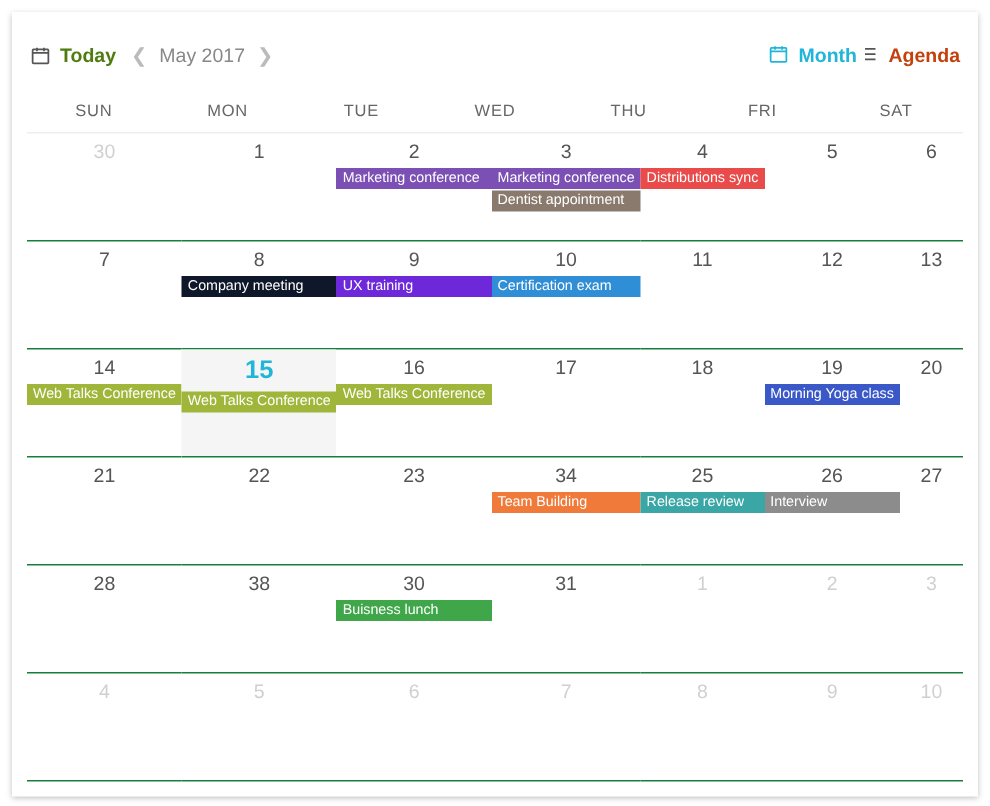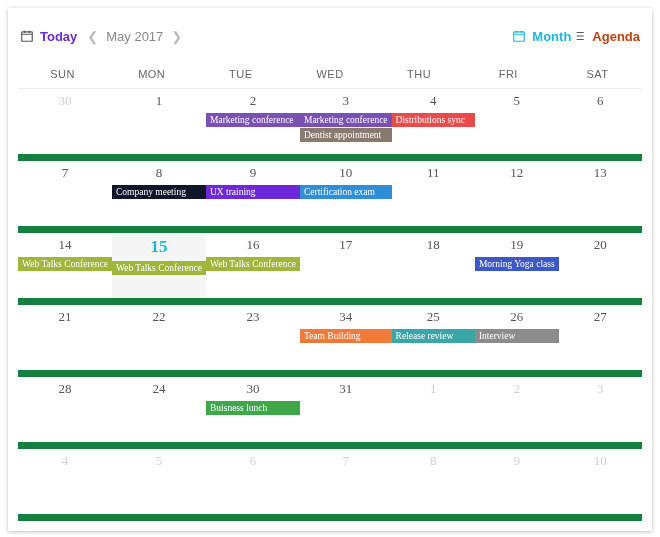--- a/index.html
+++ b/index.html
@@ -20,22 +20,22 @@
     display: flex;
     align-items: center;
     height: 38px;
     padding: 6px 2px 0 2px;
     font-size: 13px;
     color: #555;
   }
   .h-left { display: flex; align-items: center; gap: 10px; flex: 1; }
   .h-right { display: flex; align-items: center; gap: 1px; }
   .btn-today {
-    display: flex; align-items: flex-start; gap: 6px;
-    font-weight: 600; color: #6d28d9; cursor: pointer;
+    display: flex; align-items: flex-end; gap: 6px;
+    font-weight: 600; color: #4d7c0f; cursor: pointer;
   }
   .nav {
     display: flex; align-items: center; gap: 8px;
     color: #888;
   }
   .nav .chev {
     color: #bbb; font-size: 13px; cursor: pointer; user-select: none;
   }
   .nav .label { color: #888; }
   .view-month { color: #1fb6d9; font-weight: 600; display: flex; align-items: center; gap: 6px; cursor: pointer; }
@@ -57,23 +57,22 @@
     font-weight: 500;
   }
   
   .grid {
     display: grid;
     grid-template-columns: repeat(7, 1fr);
     grid-auto-rows: 72px;
   }
   .cell {
     position: relative;
-    border-bottom: 7px solid #15803d;
+    border-bottom: 1px solid #15803d;
     padding-top: 4px;
-    font-family: Liberation Serif, serif;
   }
   .cell.today-cell { background: #f5f5f5; }
   .daynum {
     text-align: center;
     font-size: 13px;
     color: #555;
     font-weight: 500;
     padding-bottom: 4px;
   }
   .daynum.other { color: #d0d0d0; }
@@ -268,21 +267,21 @@
           <div class="evt" style="background: rgb(140, 140, 140);">Interview</div>
         </div>
       </div>
       <div class="cell">
         <div class="daynum">27</div>
       </div>
       <div class="cell">
         <div class="daynum">28</div>
       </div>
       <div class="cell">
-        <div class="daynum">24</div>
+        <div class="daynum">38</div>
       </div>
       <div class="cell">
         <div class="daynum">30</div>
         <div class="events">
           <div class="evt" style="background: rgb(63, 166, 74);">Buisness lunch</div>
         </div>
       </div>
       <div class="cell">
         <div class="daynum">31</div>
       </div>

